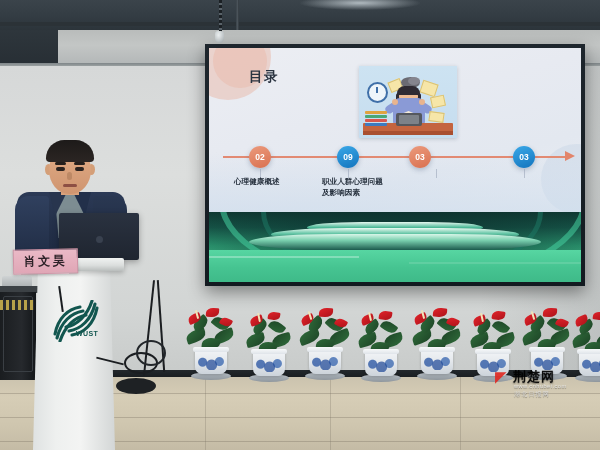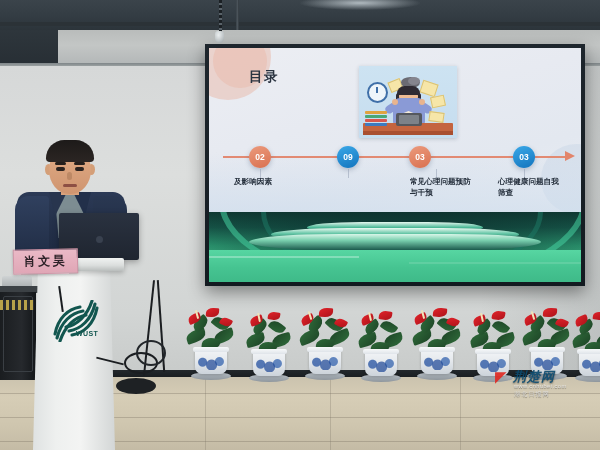--- a/index.html
+++ b/index.html
@@ -201,22 +201,22 @@
   
   .cable{position:absolute;border:2px solid #1b1e21;border-radius:50%;background:transparent;}
   .cable-str{position:absolute;background:#1b1e21;}
   #cable-blob{position:absolute;left:116px;top:378px;width:40px;height:16px;border-radius:50%;
     background:#1e2124;}
 
   
   #watermark{position:absolute;left:495px;top:368px;width:100px;height:32px;opacity:.92;}
   .wm-mark{position:absolute;left:0;top:2px;width:16px;height:14px;color:#e02b24;font-size:15px;
     font-weight:bold;line-height:14px;}
-  .wm-cn{position:absolute;left:18px;top:0px;font-size:13px;font-weight:bold;color:#0c4a6e;
-    letter-spacing:1px;text-shadow:0 1px 2px rgba(0,0,0,.55);font-style:italic;}
+  .wm-cn{position:absolute;left:18px;top:0px;font-size:13px;font-weight:bold;color:#000000;
+    letter-spacing:1px;text-shadow:0 1px 2px rgba(0,0,0,.55);}
   .wm-url{position:absolute;left:19px;top:15px;font-size:5.6px;color:#e8e8e8;letter-spacing:.5px;
     text-shadow:0 1px 1px rgba(0,0,0,.5);}
   .wm-sub{position:absolute;left:19px;top:22px;font-size:6px;color:#dfdfdf;letter-spacing:1.2px;
     text-shadow:0 1px 1px rgba(0,0,0,.5);}
 </style>
 </head>
 <body>
 
 <div id="scene">
 
@@ -303,23 +303,22 @@
             <span>03</span>
           </div>
           <div class="tl-stem" style="left:227px"></div>
 
           <div class="tl-node" style="left:304px;background:linear-gradient(160deg,#3aa8e8,#1374bd)">
             <span>03</span>
           </div>
           <div class="tl-stem" style="left:315px"></div>
         </div>
 
-        <div class="tl-label" style="left:25px">及影响因素</div>
-        <div class="tl-label" style="left:201px">常见心理问题预防<br>与干预</div>
-        <div class="tl-label" style="left:289px">心理健康问题自我<br>筛查</div>
+        <div class="tl-label" style="left:25px">心理健康概述</div>
+        <div class="tl-label" style="left:113px">职业人群心理问题<br>及影响因素</div>
       </div>
 
       <div id="stage">
         <div class="st-arc sa1"></div>
         <div class="st-arc sa2"></div>
         <div class="st-arc sa3"></div>
         <div class="st-platform3"></div>
         <div class="st-platform2"></div>
         <div class="st-platform"></div>
         <div class="st-floorglow"></div>

